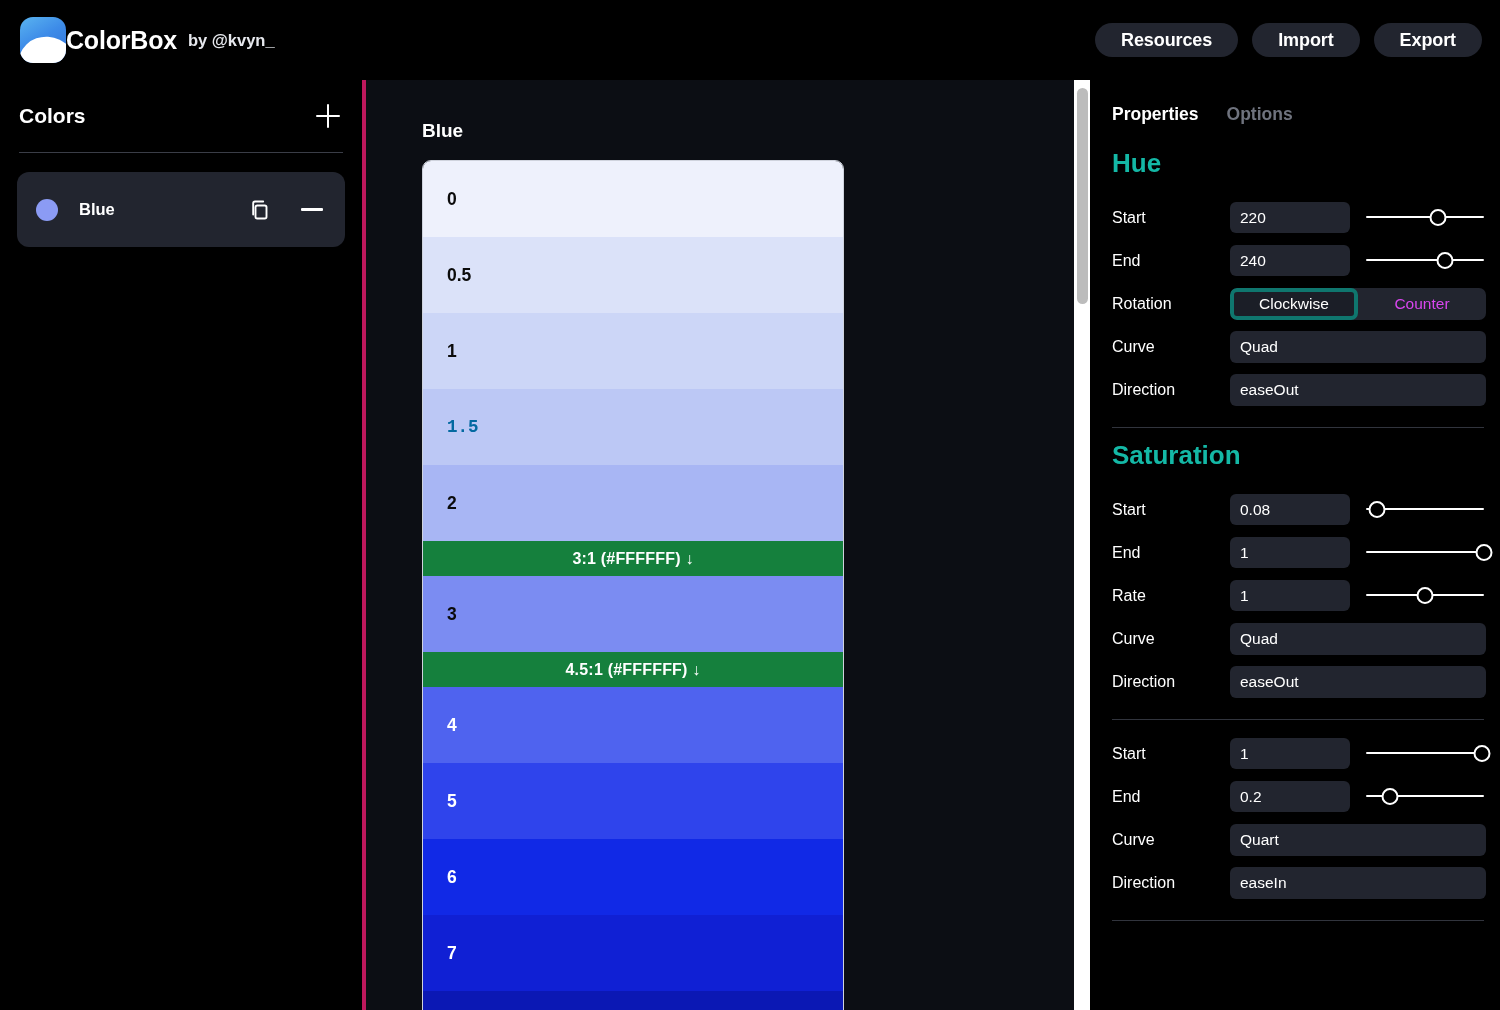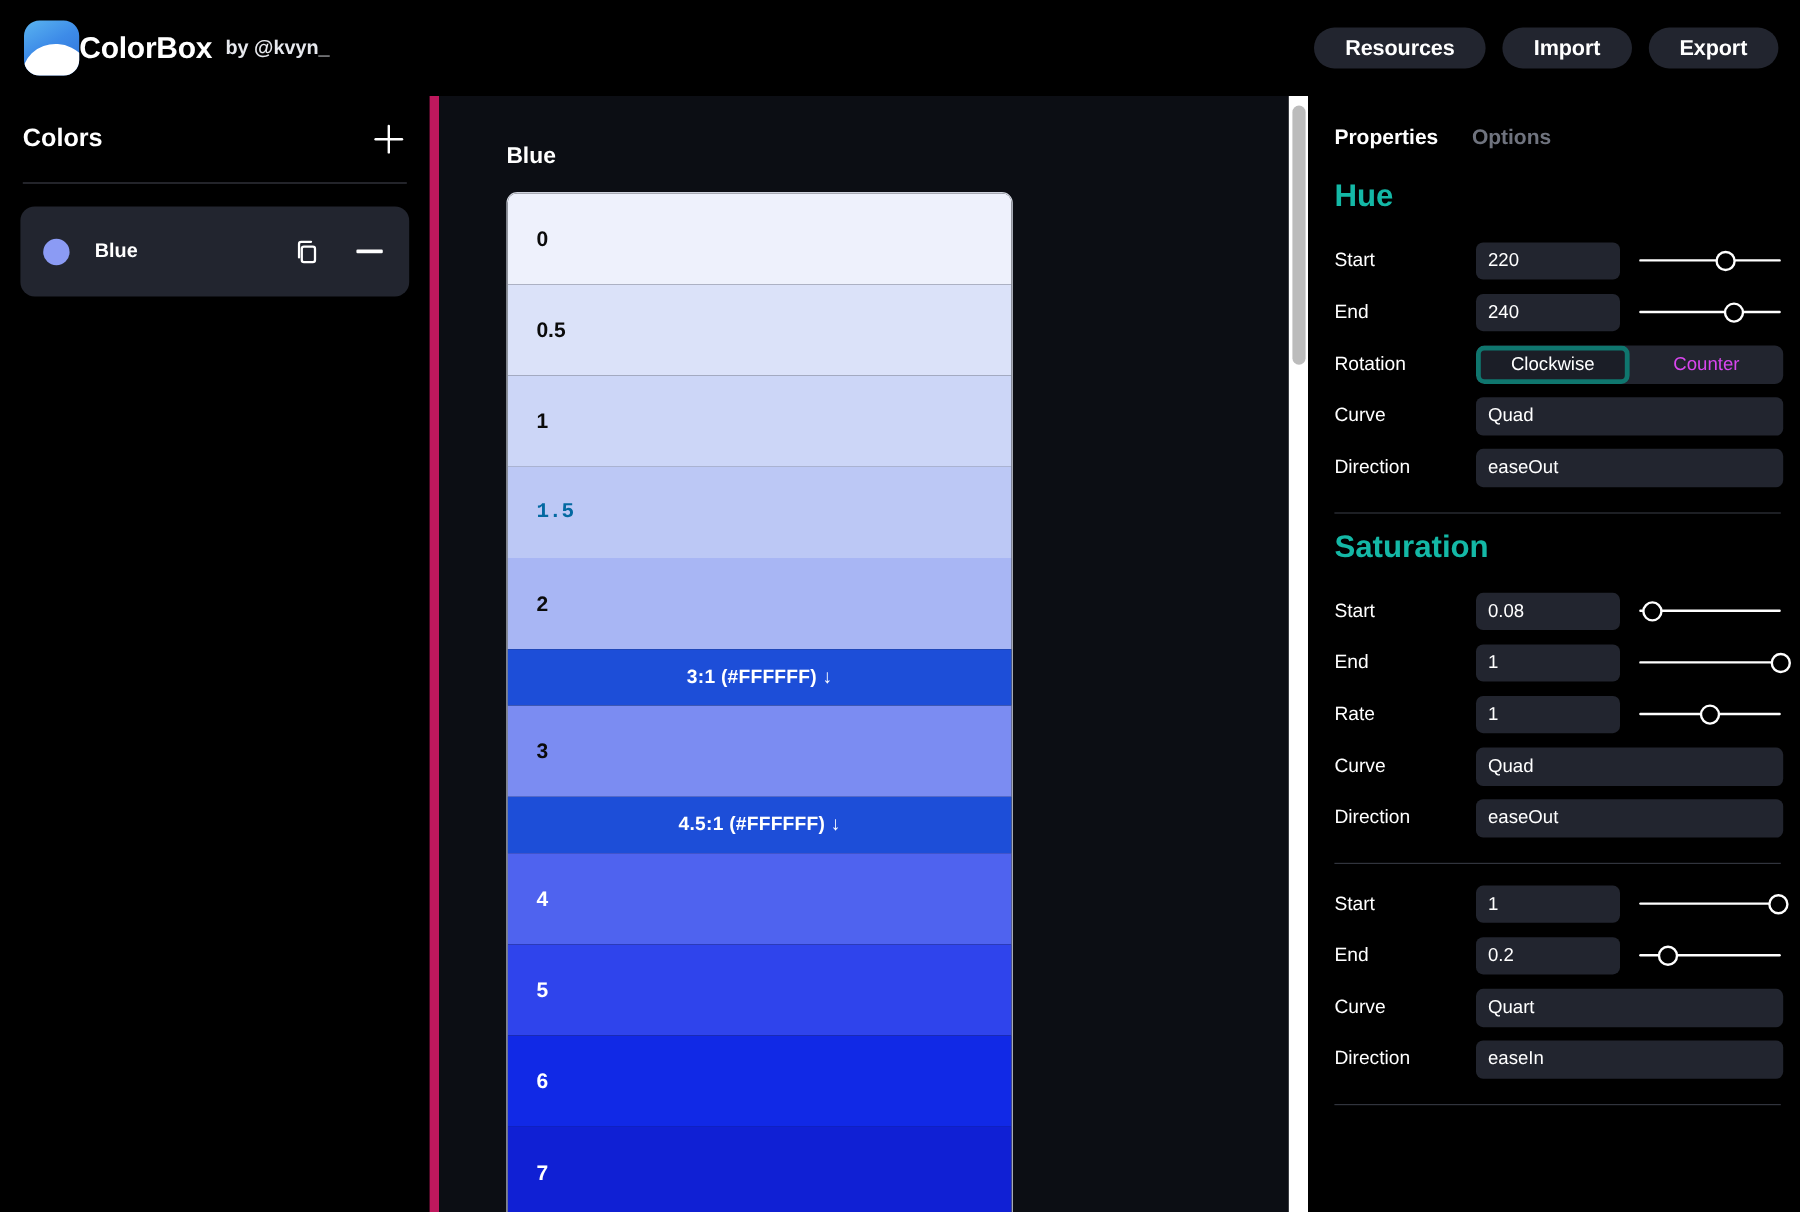--- a/index.html
+++ b/index.html
@@ -51,21 +51,21 @@
   }
 
   
   .body { flex: 1 1 auto; display: flex; min-height: 0; }
 
   
   .sidebar {
     width: 366px; flex: 0 0 366px;
     background: #000000;
     padding: 0 17px;
-    border-right: 8px solid #be185d;
+    border-right: 4px solid #be185d;
   }
   .sidebar-head {
     height: 72px; display: flex; align-items: center; justify-content: space-between;
     padding: 0 2px;
   }
   .sidebar-title { font-size: 21px; font-weight: bold; color: #ffffff; }
   .add-btn {
     width: 30px; height: 30px; background: none; border: none; cursor: pointer;
     position: relative;
   }
@@ -111,22 +111,22 @@
     border-radius: 9px;
     overflow: hidden;
   }
   .step {
     height: 76px;
     display: flex; align-items: center;
     padding-left: 24px;
     font-size: 17.5px; font-weight: bold;
   }
   .contrast-row {
-    height: 47px;
-    background: #1d4ed8;
+    height: 35px;
+    background: #15803d;
     color: #ffffff;
     display: flex; align-items: center; justify-content: center;
     font-size: 16px; font-weight: bold;
     letter-spacing: 0.2px;
   }
 
   
   .main-scrollbar {
     position: absolute; top: 0; right: 0; width: 16px; height: 100%;
     background: #ffffff;

